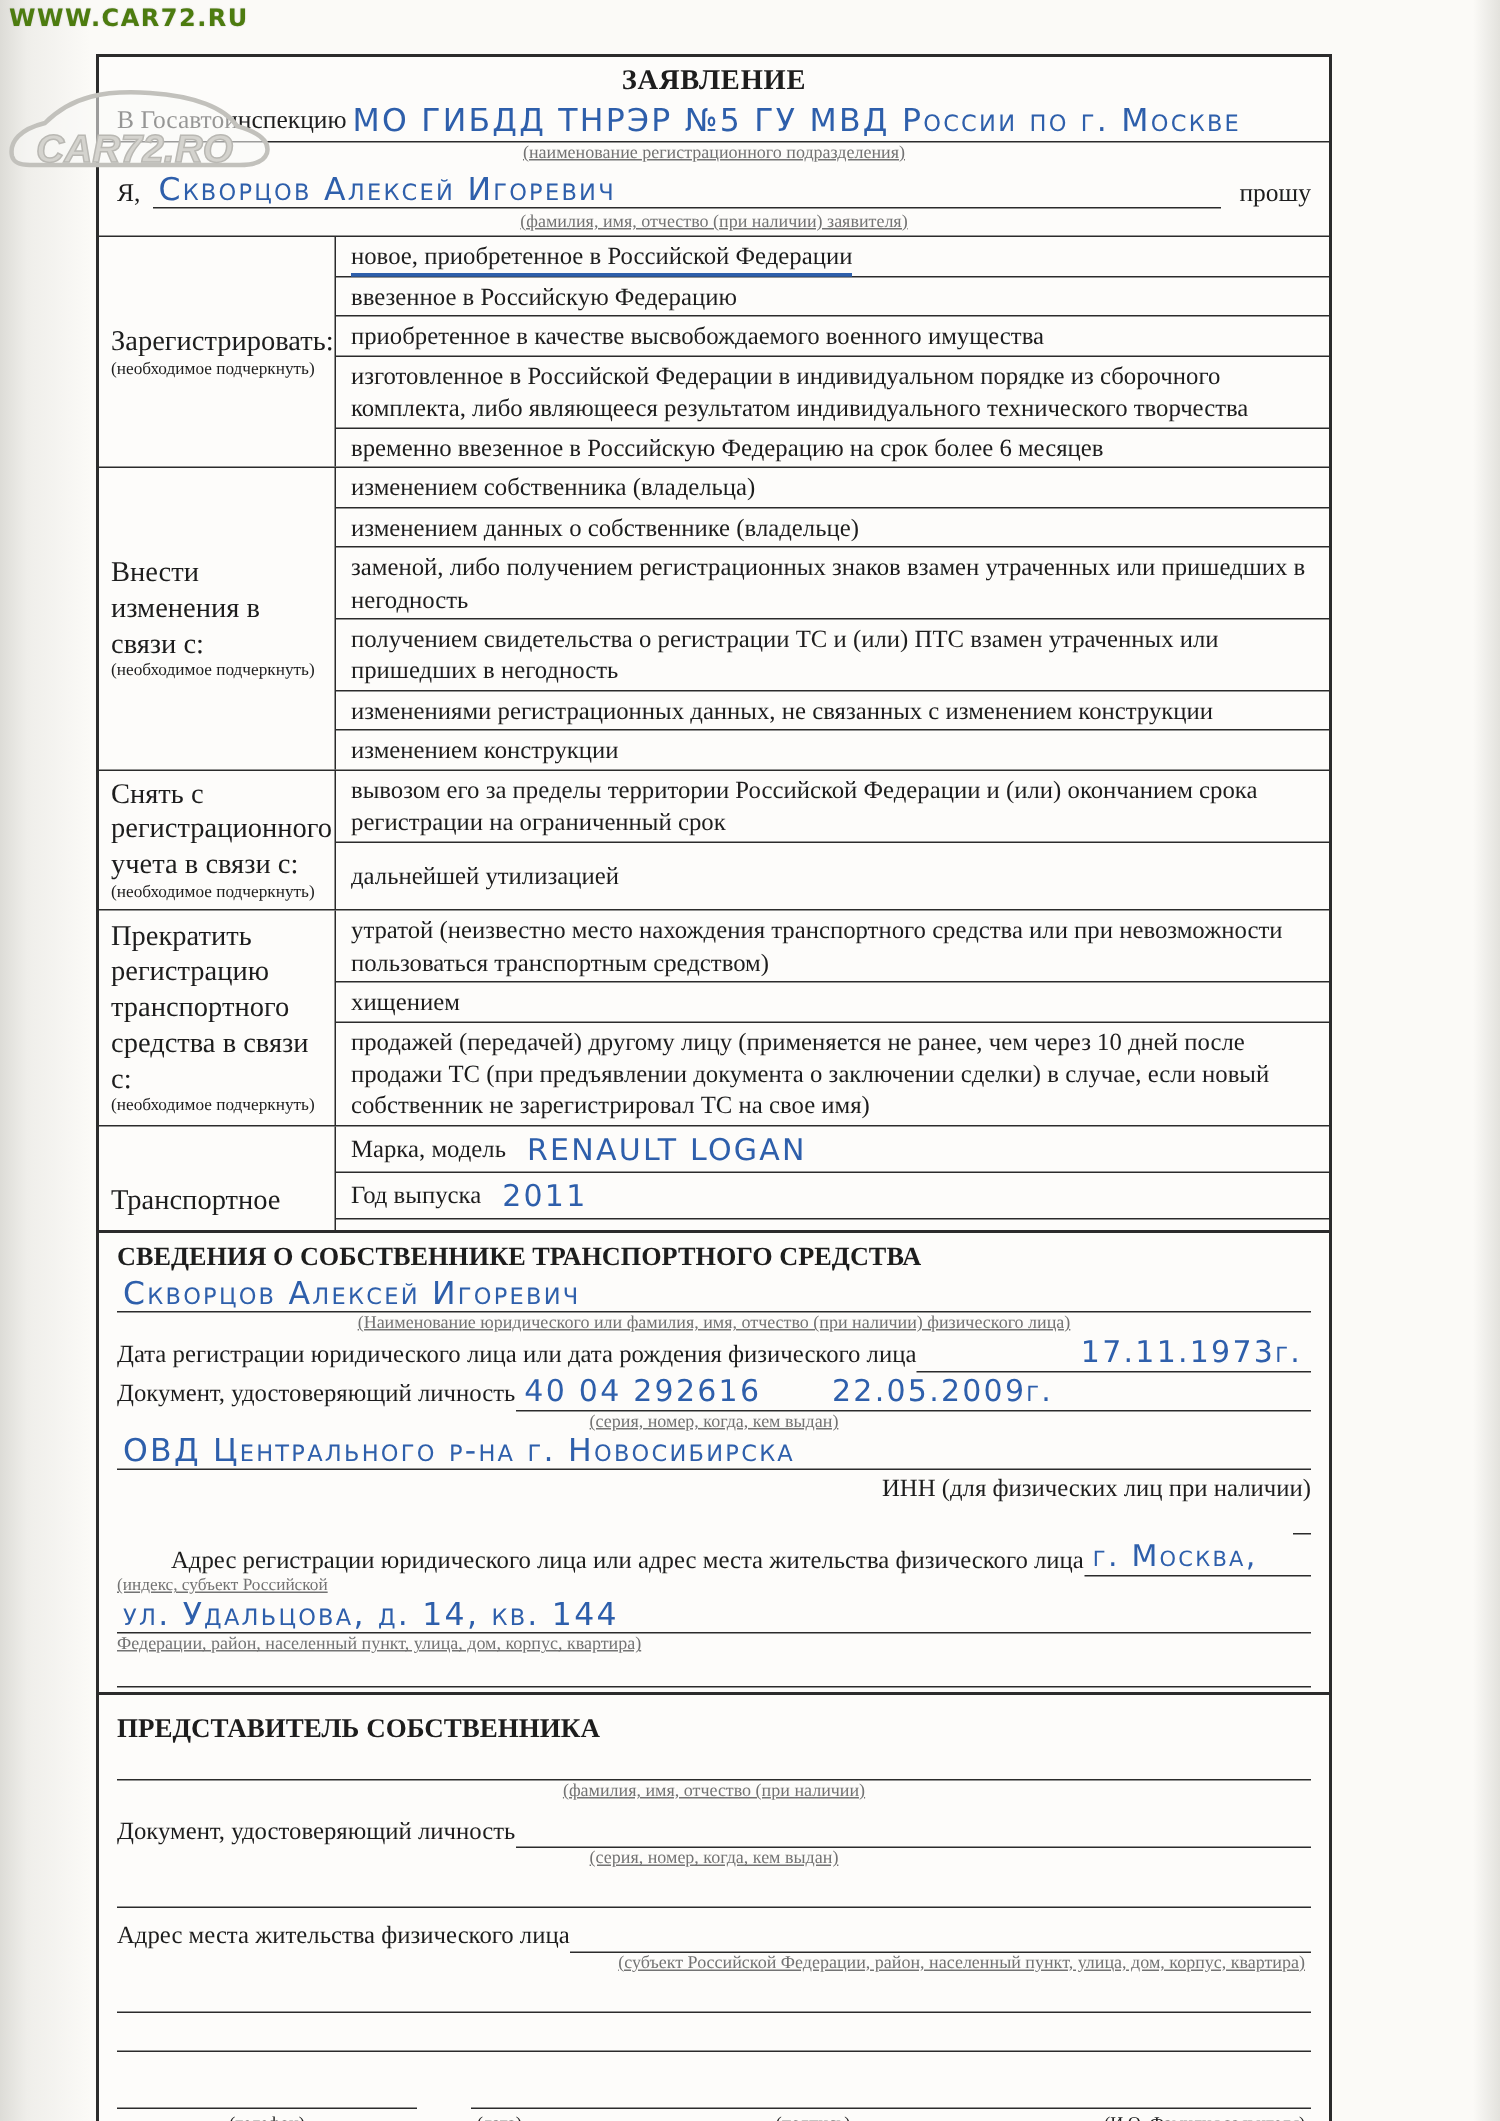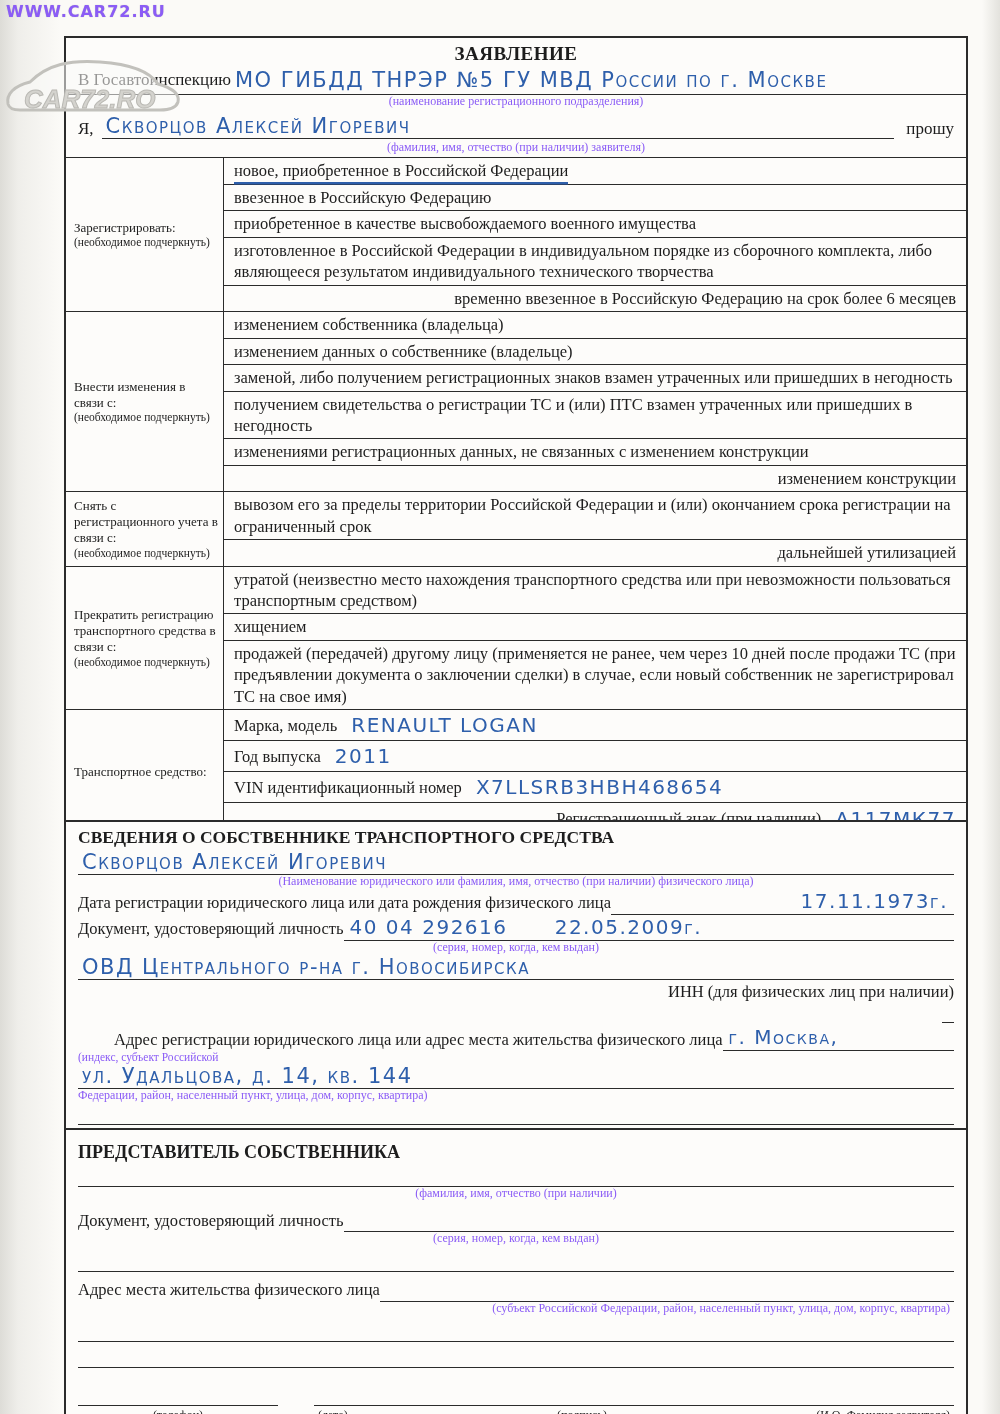--- a/index.html
+++ b/index.html
@@ -15,36 +15,36 @@
   }
   .page::after{ 
     content:""; position:absolute; right:0; top:0; bottom:0; width:18px;
     background:linear-gradient(270deg,#e3e2dd 0%, #fbfaf7 100%);
   }
 
   
   .wm-site{
     position:absolute; top:2px; left:6px; z-index:5;
     font-family:"DejaVu Sans",sans-serif; font-weight:bold; font-size:16px;
-    letter-spacing:1px; color:#8b5cf6;
+    letter-spacing:1px; color:#4d7c0f;
     text-shadow:0 0 1px #bdbcb7;
   }
   .wm-logo{ position:absolute; top:52px; left:0px; z-index:5; width:190px; height:90px; }
   .wm-logo svg{ width:100%; height:100%; }
 
   
   .box{
-    position:absolute; left:64px; width:904px;
+    position:absolute; left:64px; width:824px;
     border:2px solid #2b2b2b; background:#fdfcfa; z-index:2;
   }
   .hw{
     font-family:"DejaVu Sans",sans-serif; color:#2e5fab;
     font-variant:small-caps; letter-spacing:1.5px; white-space:nowrap;
   }
-  .cap{ font-size:12px; color:#8b5cf6; line-height:1.15; }
+  .cap{ font-size:12px; color:#737373; line-height:1.15;text-decoration:underline; }
   .cap-center{ text-align:center; }
   .uline{ border-bottom:1.6px solid #2b2b2b; }
 
   
   .box-top{ top:36px; }
   .form-title{ text-align:center; font-weight:bold; font-size:19px; letter-spacing:.5px; padding:5px 0 3px; }
   .row-to{ display:flex; align-items:flex-end; padding:0 10px 2px 12px; border-bottom:1.8px solid #2b2b2b; }
   .row-to .plabel{ font-size:17px; padding-bottom:2px; }
   .row-to .hw{ flex:1; font-size:21px; padding:0 4px; overflow:hidden; }
   .row-ya{ display:flex; align-items:flex-end; padding:2px 12px 0 12px; min-height:30px; }
@@ -54,28 +54,28 @@
   .caprow{ padding:0 0 2px; }
 
   
   .reg-table{ border-top:1.8px solid #2b2b2b; display:flex; flex-direction:column; }
   .section{ display:flex; border-bottom:1.6px solid #2b2b2b; }
   .section:last-child{ border-bottom:none; }
   .sec-label{
     width:158px; flex:0 0 158px; border-right:1.6px solid #2b2b2b;
     padding:4px 5px 4px 8px; display:flex; flex-direction:column; justify-content:center;
   }
-  .sec-label .main{ font-size:13px; line-height:1.25; }
+  .sec-label .main{ font-size:19px; line-height:1.25; }
   .sec-label .note{ font-size:11.5px; line-height:1.15; }
   .sec-options{ flex:1; display:flex; flex-direction:column; }
   .opt{
     flex:1; display:flex; align-items:center; padding:2px 10px;
     font-size:16.5px; line-height:1.3; border-bottom:1.4px solid #2b2b2b;
   }
-  .opt:last-child{ border-bottom:none;justify-content:flex-end; }
+  .opt:last-child{ border-bottom:none; }
   .opt .underlined{
     box-shadow:0 2.5px 0 0 #2e5fab; padding-bottom:1px;
   }
   .veh-row .hw{ font-size:20px; margin-left:14px; }
   .veh-row{ min-height:31px; }
 
   
   .box-owner{ top:820px; padding:3px 12px 8px; }
   .box-title{ font-weight:bold; font-size:17.5px; padding:2px 0; }
   .field{ display:flex; align-items:flex-end; font-size:16.5px; line-height:1.25; }

